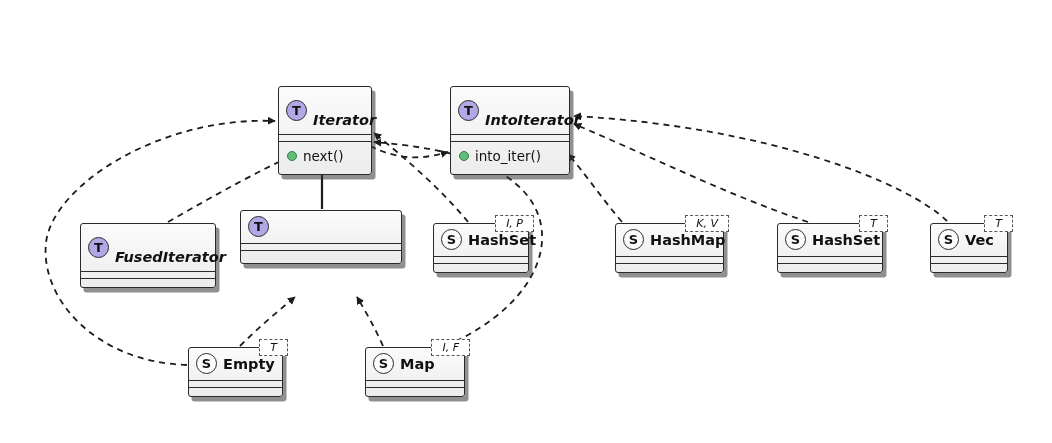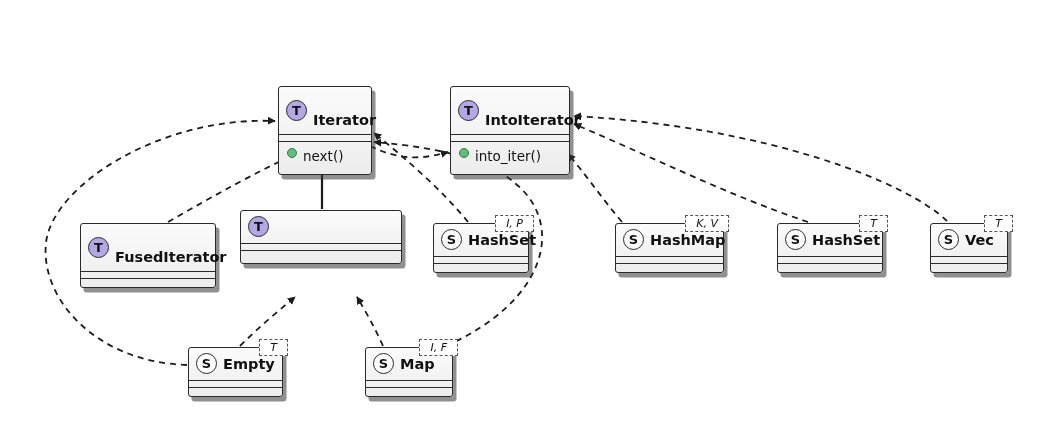--- a/index.html
+++ b/index.html
@@ -17,26 +17,26 @@
   }
   .title{display:flex;align-items:center;gap:6px;padding:5px 6px 6px 7px;}
   .badge{
     width:21px;height:21px;border-radius:50%;border:1.6px solid #2a2a2a;
     display:flex;align-items:center;justify-content:center;
     font-weight:bold;font-size:13px;line-height:1;flex:0 0 auto;box-sizing:border-box;
   }
   .trait-badge{background:#b4a7e5;}
   .struct-badge{background:#fdfdfd;}
   .cname{font-size:14.5px;font-weight:600;white-space:nowrap;}
-  .trait .cname{margin-top:20px;}
+  .trait .cname{font-style:italic;margin-top:20px;}
   .sep{border-top:1.4px solid #2a2a2a;height:0;}
   .gap{height:6px;}
   .tailgap{height:8px;}
   .members{padding:4px 8px 8px;}
-  .method{display:flex;align-items:flex-start;gap:6px;font-size:13.5px;white-space:nowrap;padding:2px 0;}
+  .method{display:flex;align-items:center;gap:6px;font-size:13.5px;white-space:nowrap;padding:2px 0;}
   .dot{width:8px;height:8px;border-radius:50%;background:#63bd7c;border:1.2px solid #2e7d46;flex:0 0 auto;box-sizing:content-box;}
   .gtag{
     position:absolute;top:-9px;right:-6px;z-index:3;
     background:#ffffff;border:1.4px dashed #555;
     font-size:11px;font-style:italic;padding:1px 10px;white-space:nowrap;
   }
 </style>
 </head>
 <body>
 
@@ -168,21 +168,21 @@
   <div class="title">
     <span class="badge struct-badge">S</span>
     <span class="cname">Empty</span>
   </div>
   <div class="sep"></div>
   <div class="gap"></div>
   <div class="sep"></div>
   <div class="tailgap"></div>
 </div>
 
-<div class="node struct" style="left:365px;top:347px;width:88px;">
+<div class="node struct" style="left:365px;top:347px;width:100px;">
   <div class="gtag">I, F</div>
   <div class="title">
     <span class="badge struct-badge">S</span>
     <span class="cname">Map</span>
   </div>
   <div class="sep"></div>
   <div class="gap"></div>
   <div class="sep"></div>
   <div class="tailgap"></div>
 </div>

